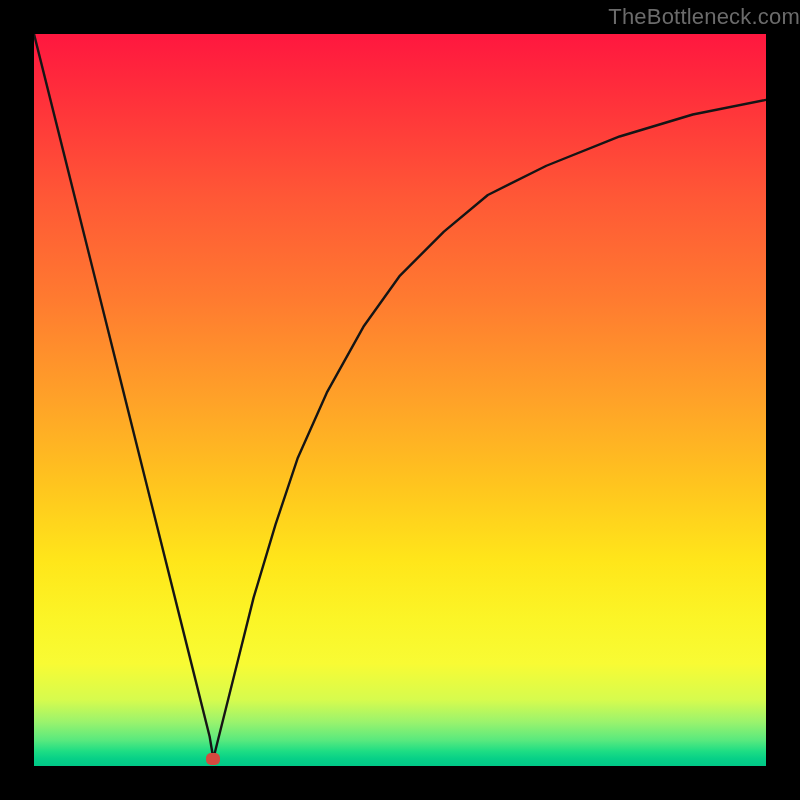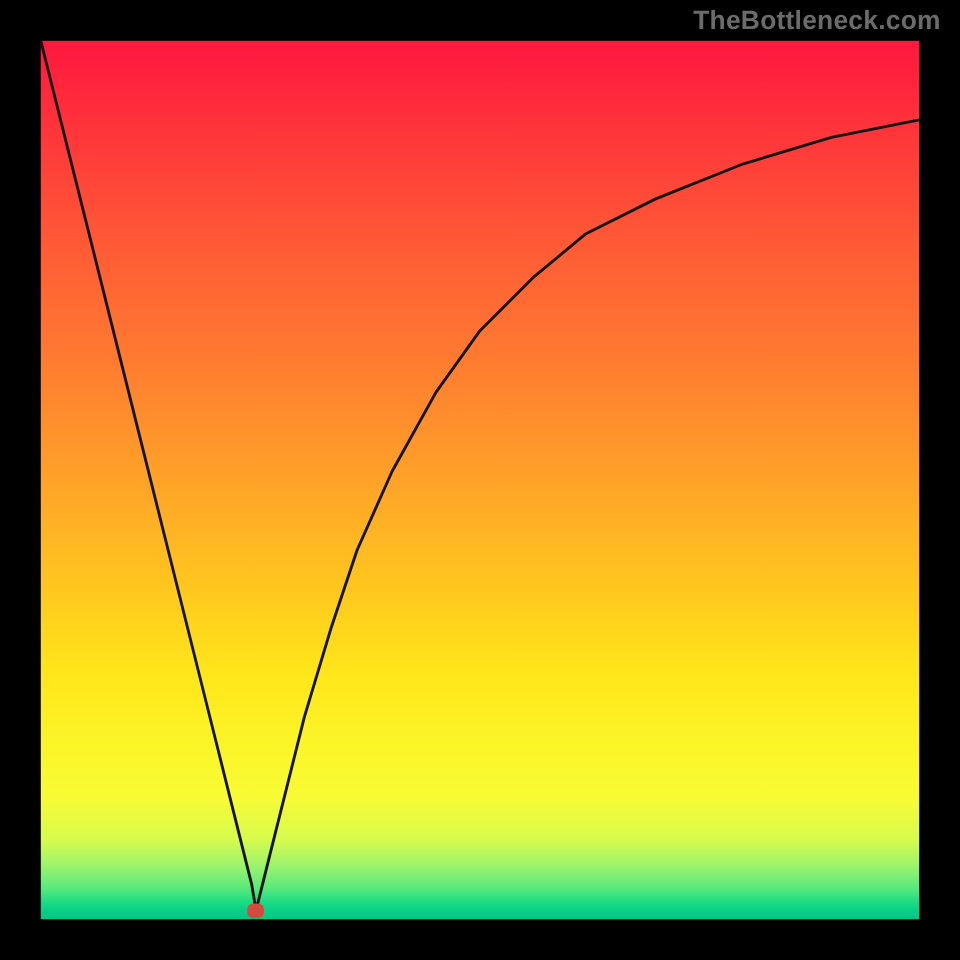--- a/index.html
+++ b/index.html
@@ -13,24 +13,24 @@
   }
   .frame {
     position: relative;
     width: 800px;
     height: 800px;
     background: #000;
   }
   .watermark {
     position: absolute;
     top: 4px;
-    right: 16px;
+    right: 0;
     color: #6b6b6b;
     font-size: 22px;
-    font-weight: 700;
+    font-weight: 400;
     letter-spacing: 0.2px;
   }
   .plot-area {
     position: absolute;
     left: 34px;
     top: 34px;
     width: 732px;
     height: 732px;
     
     background: linear-gradient(to bottom,

